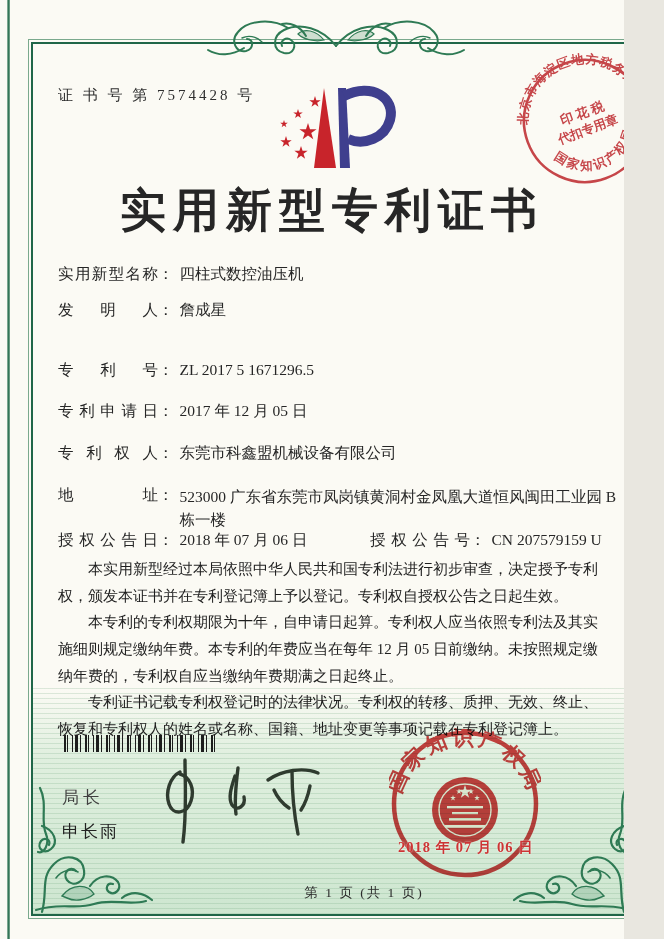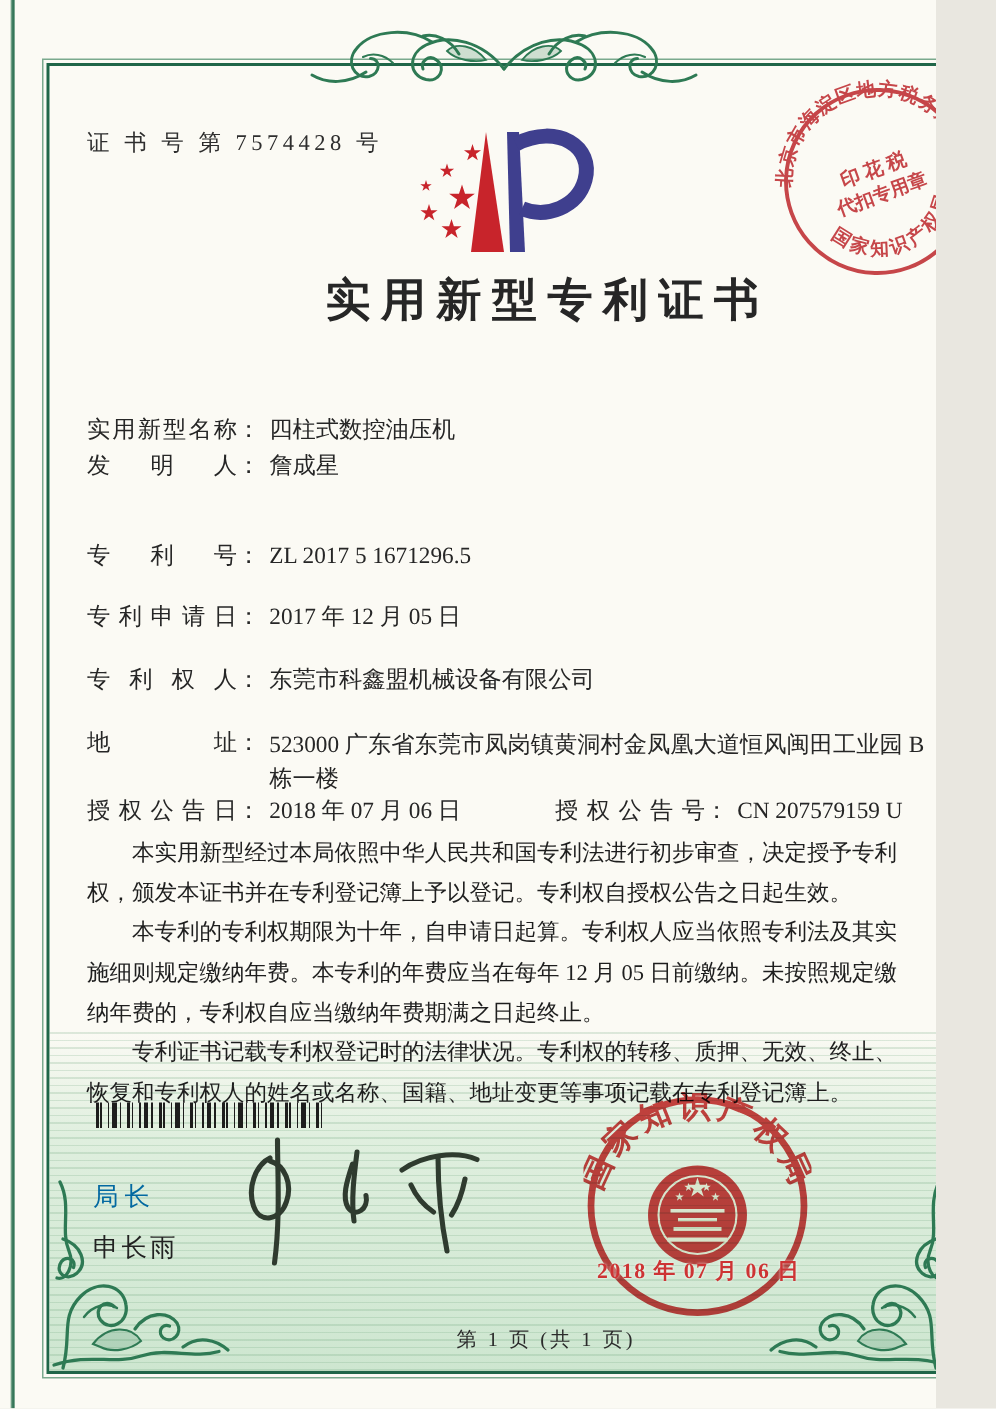--- a/index.html
+++ b/index.html
@@ -10,34 +10,34 @@
   .spine{left:7px;top:0;bottom:0;width:3px;background:linear-gradient(90deg,#9dbfa9,#1f6648 60%,#9dbfa9);}
   
   .frame{left:28px;top:39px;width:608px;height:878px;border:1px solid #7aa98d;}
   .frame-inner{position:absolute;inset:2px;border:2px solid #1f6648;}
   
   .greenband{left:33px;top:688px;width:598px;height:226px;
     background:
       repeating-linear-gradient(0deg, rgba(96,156,112,0.20) 0 1px, rgba(255,255,255,0) 1px 5px),
       linear-gradient(to bottom, rgba(226,241,226,0) 0px, rgba(214,235,215,0.75) 70px, rgba(203,229,206,0.95) 100%);}
   .certnum{left:58px;top:86px;font-size:15px;letter-spacing:3px;color:#2e2e2e;}
-  .title{left:33px;top:180px;width:598px;text-align:center;font-size:30px;font-weight:bold;
-         letter-spacing:7px;color:#262626;padding-left:33px;}
+  .title{left:33px;top:180px;width:598px;text-align:center;font-size:46px;font-weight:bold;
+         letter-spacing:7px;color:#262626;}
   .row{left:58px;width:560px;font-size:15.5px;color:#262626;}
   .lbl{display:inline-block;width:100px;text-align:justify;text-align-last:justify;}
   .val{margin-left:6px;}
   .val-addr{display:inline-block;width:438px;vertical-align:top;line-height:23px;margin-left:6px;}
   .grant-left{display:inline-block;}
   .grant-right{display:inline-block;position:absolute;left:312px;top:0;}
   .lbl-g{display:inline-block;width:100px;text-align:justify;text-align-last:justify;}
   .paras{left:58px;top:556px;width:550px;font-size:15px;line-height:1.78;color:#1e1e1e;}
   .paras p{margin:0;text-indent:2em;}
   .barcode{left:64px;top:735px;width:152px;height:17px;
     background:repeating-linear-gradient(90deg,#1d1d1d 0 2px,transparent 2px 3px,#1d1d1d 3px 4px,transparent 4px 8px,#1d1d1d 8px 9px,transparent 9px 11px,#1d1d1d 11px 14px,transparent 14px 16px,#1d1d1d 16px 17px,transparent 17px 21px);}
-  .signer-title{left:62px;top:786px;font-size:17px;letter-spacing:4px;color:#0369a1;}
+  .signer-title{left:62px;top:786px;font-size:17px;letter-spacing:4px;color:#404040;}
   .signer-name{left:62px;top:820px;font-size:17px;letter-spacing:2px;color:#222;}
   .sig{left:140px;top:750px;}
   .taxstamp{left:508px;top:44px;transform:rotate(-20deg);opacity:0.92;mix-blend-mode:multiply;}
   .cnipaseal{left:389px;top:728px;opacity:0.95;mix-blend-mode:multiply;}
   .sealdate{left:398px;top:838px;font-size:14.5px;color:#cd3434;letter-spacing:1px;font-weight:bold;
             text-shadow:0 0 2px rgba(255,255,255,0.8);z-index:6;}
   .footer{left:33px;top:884px;width:598px;text-align:center;font-size:13.5px;color:#2b2b2b;letter-spacing:2px;padding-left:32px;}
   .flourish-top{left:196px;top:12px;}
   .corner-bl{left:32px;top:786px;}
   .corner-br{left:504px;top:786px;transform:scaleX(-1);}
@@ -115,21 +115,21 @@
     </text>
     <text font-size="12.5" fill="#c5373d" font-weight="bold" letter-spacing="2">
       <textPath href="#taxArcBot" startOffset="50%" text-anchor="middle">国家知识产权局</textPath>
     </text>
     <text x="0" y="-4" text-anchor="middle" font-size="13" fill="#c5373d" font-weight="bold">印 花 税</text>
     <text x="0" y="13" text-anchor="middle" font-size="12.5" fill="#c5373d" font-weight="bold">代扣专用章</text>
   </svg>
 
   <div class="abs title">实用新型专利证书</div>
 
-  <div class="abs row" style="top:276px">
+  <div class="abs row" style="top:264px">
     <span class="lbl">实用新型名称</span><span>：</span><span class="val">四柱式数控油压机</span>
   </div>
   <div class="abs row" style="top:300px">
     <span class="lbl">发明人</span><span>：</span><span class="val">詹成星</span>
   </div>
   <div class="abs row" style="top:360px">
     <span class="lbl">专利号</span><span>：</span><span class="val">ZL 2017 5 1671296.5</span>
   </div>
   <div class="abs row" style="top:401px">
     <span class="lbl">专利申请日</span><span>：</span><span class="val">2017 年 12 月 05 日</span>

